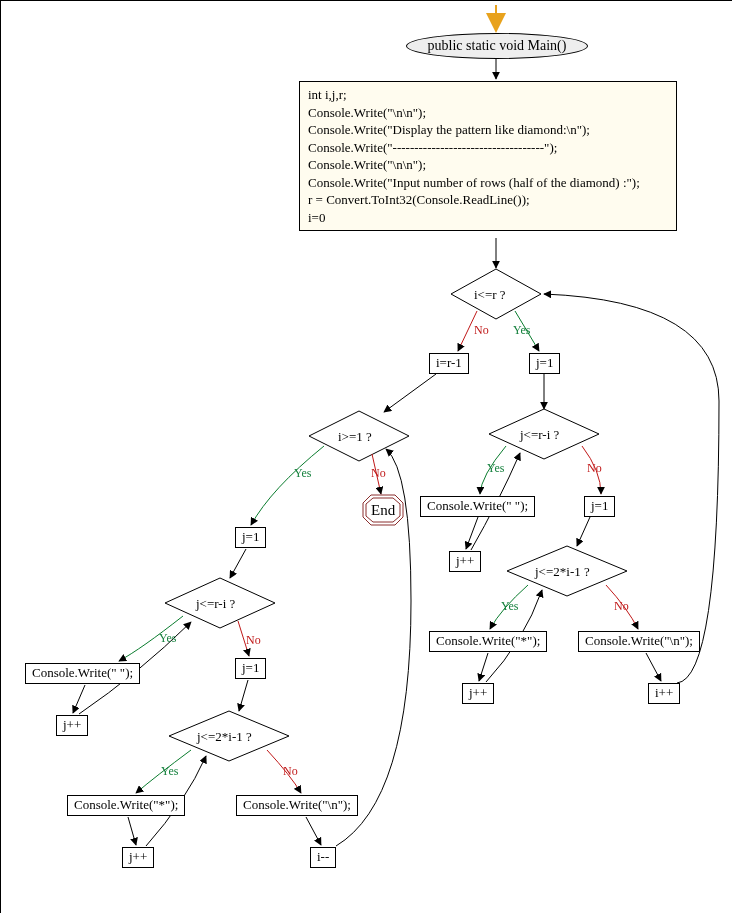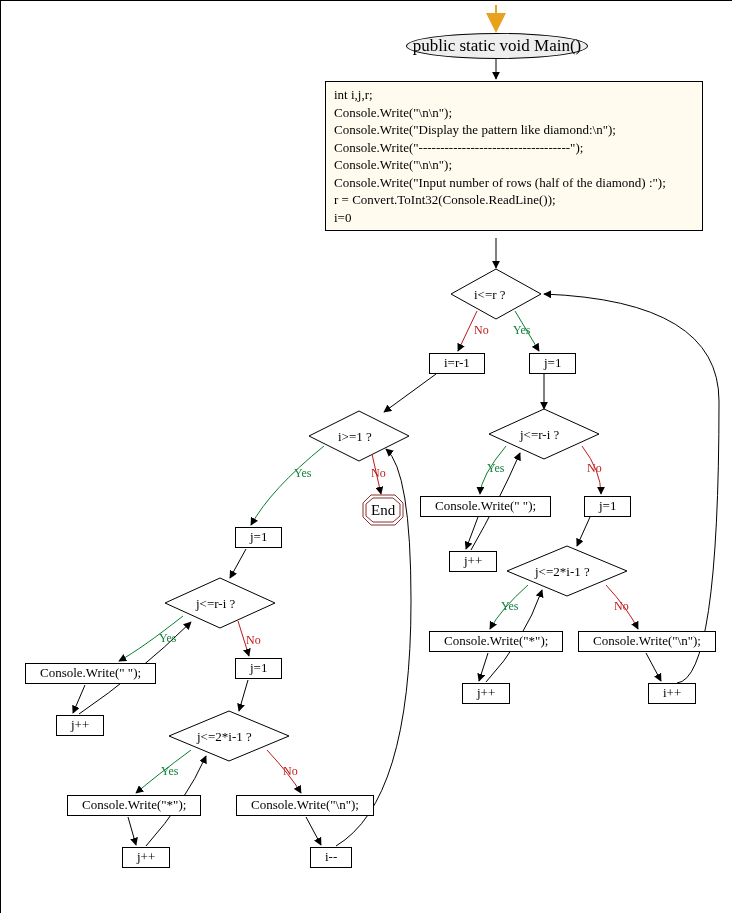--- a/index.html
+++ b/index.html
@@ -18,41 +18,41 @@
   svg {
     position: absolute;
     top: 0;
     left: 0;
   }
   .node-box {
     position: absolute;
     border: 1px solid #000;
     background: #fff;
     text-align: center;
-    padding: 2px 14px;
+    padding: 2px 6px;
     white-space: nowrap;
     line-height: 1.15;
     font-size: 13px;
   }
   .code-box {
     position: absolute;
     border: 1px solid #000;
     background: #fffcef;
     padding: 4px 8px;
     font-size: 13px;
     line-height: 1.35;
     white-space: pre;
   }
   .term-oval {
     position: absolute;
     border: 1px solid #000;
     border-radius: 50%;
     background: #eee;
     text-align: center;
-    font-size: 17px;
+    font-size: 14px;
     display: flex;
     align-items: center;
     justify-content: center;
     white-space: nowrap;
   }
   .decision {
     position: absolute;
     font-size: 13px;
     text-align: center;
     white-space: nowrap;
@@ -155,21 +155,21 @@
     <line x1="305" y1="816" x2="320" y2="844" stroke="#000" marker-end="url(#ah)"></line>
 
     <path d="M335,845 Q410,800 410,600 Q410,470 385,448" fill="none" stroke="#000" marker-end="url(#ah)"></path>
 
     <polygon points="370,494 394,494 402,502 402,516 394,524 370,524 362,516 362,502" fill="#fff" stroke="#8b2e2e" stroke-width="1"></polygon>
     <polygon points="372,497 392,497 399,503 399,515 392,521 372,521 365,515 365,503" fill="none" stroke="#8b2e2e" stroke-width="1"></polygon>
   </svg>
 
   <div class="term-oval" style="left:405px; top:32px; width:180px; height:24px;">public static void Main()</div>
 
-  <div class="code-box" style="left:324px; top:80px; width:360px;">int i,j,r;
+  <div class="code-box" style="left:298px; top:80px; width:360px;">int i,j,r;
 Console.Write("\n\n");
 Console.Write("Display the pattern like diamond:\n");
 Console.Write("-----------------------------------");
 Console.Write("\n\n");
 Console.Write("Input number of rows (half of the diamond) :");
 r = Convert.ToInt32(Console.ReadLine());
 i=0</div>
 
   <div class="decision" style="left:473px; top:286px;">i&lt;=r ?</div>
 

